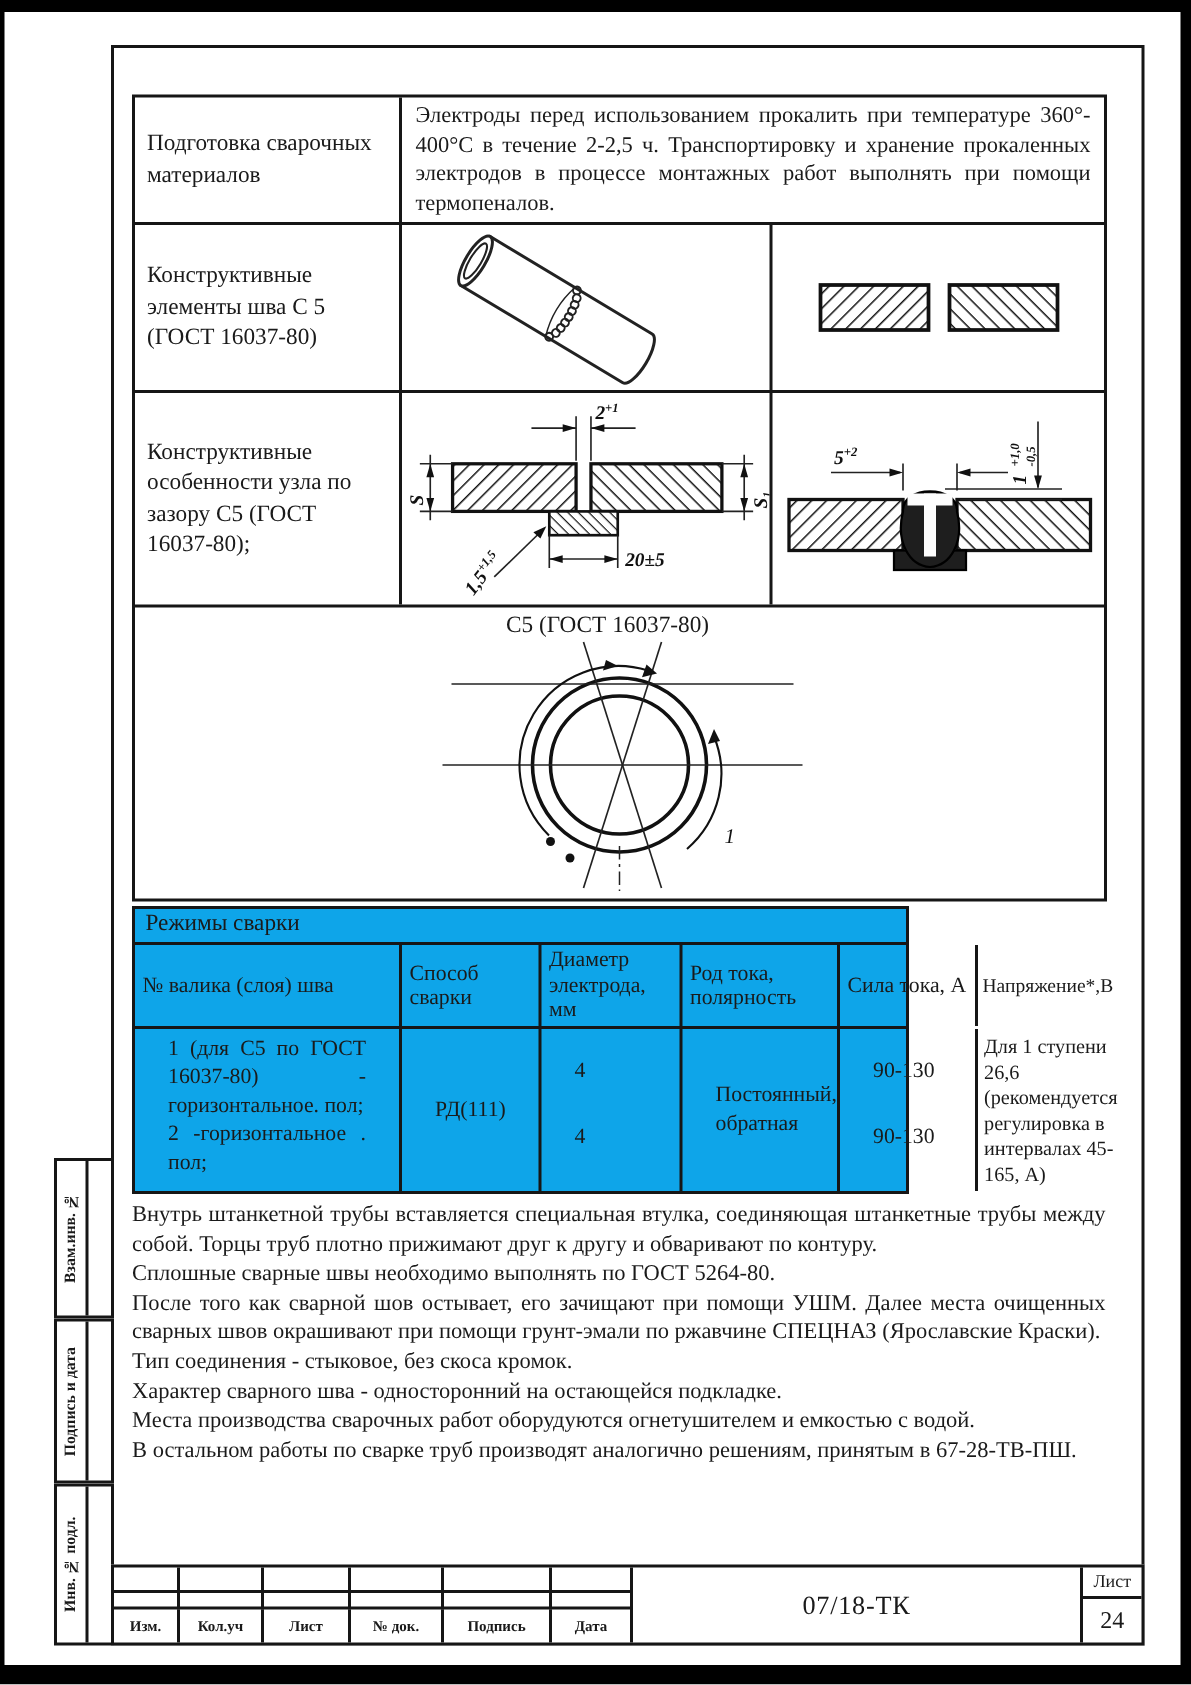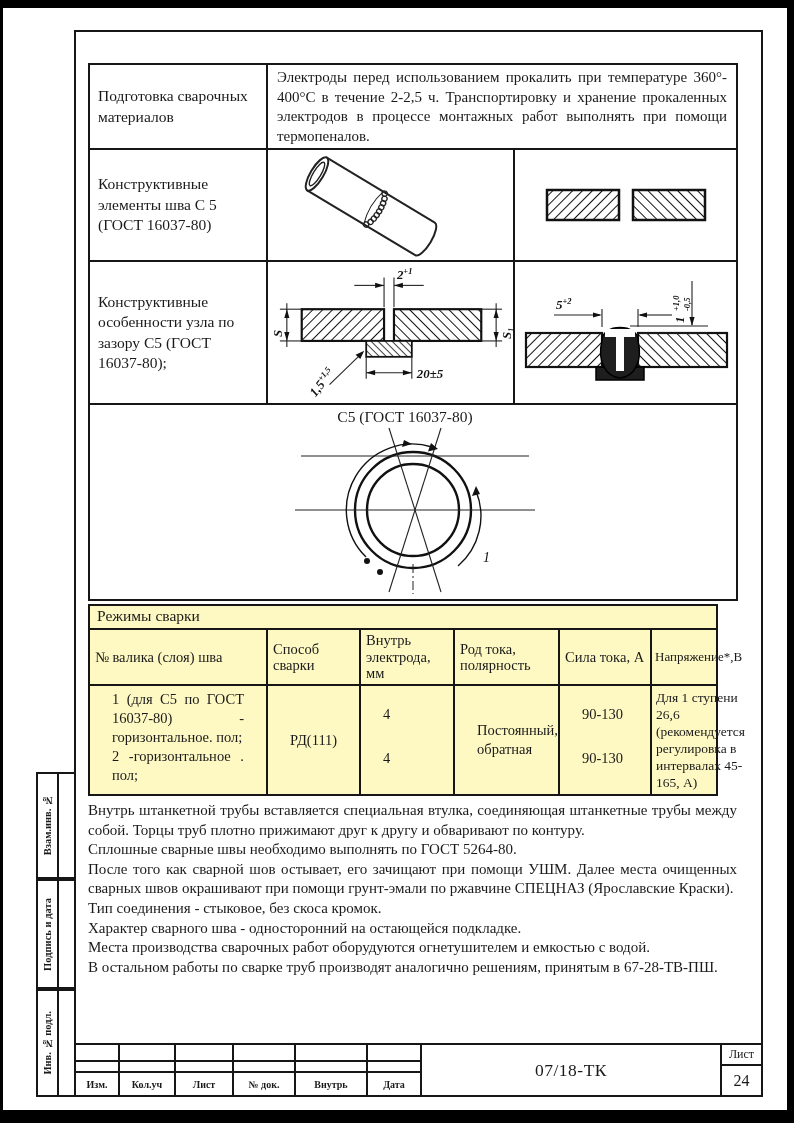--- a/index.html
+++ b/index.html
@@ -21,21 +21,21 @@
   .slabel{width:178px;flex:0 0 178px;border-right:2px solid #161616;box-sizing:border-box;
           display:flex;align-items:center;padding:4px 10px 4px 8px;font-size:15.5px;line-height:1.32;}
   .scontent{flex:1;display:flex;}
   .stext{padding:3px 9px;font-size:15px;line-height:19.5px;text-align:justify;}
   .half{display:flex;align-items:center;justify-content:center;}
   .half.l{width:247px;flex:0 0 247px;border-right:2px solid #161616;box-sizing:border-box;}
   .half.r{flex:1;}
   .col{flex-direction:column;}
 
   
-  .reg{position:absolute;left:88px;top:604px;width:630px;border:2px solid #161616;box-sizing:border-box;background:#fef9c3;}
+  .reg{position:absolute;left:88px;top:604px;width:518px;border:2px solid #161616;box-sizing:border-box;background:#0ea5e9;}
   .reg-title{height:24px;border-bottom:2px solid #161616;font-size:15.5px;padding:1px 0 0 7px;box-sizing:border-box;}
   .reg-head{display:flex;height:54px;border-bottom:2px solid #161616;box-sizing:content-box;}
   .reg-head>div{border-right:2px solid #161616;box-sizing:border-box;display:flex;align-items:center;
                 padding:2px 5px;font-size:14.5px;line-height:16.5px;}
   .reg-head>div:last-child,.reg-row>div:last-child{border-right:none;}
   .reg-row{display:flex;height:108px;}
   .reg-row>div{border-right:2px solid #161616;box-sizing:border-box;font-size:14.5px;line-height:19px;padding:4px 22px;}
   .c1{width:178px;flex:0 0 178px;} .c2{width:93px;flex:0 0 93px;} .c3{width:94px;flex:0 0 94px;}
   .c4{width:105px;flex:0 0 105px;} .c5{width:92px;flex:0 0 92px;} .c6{flex:1;}
   .bead{text-align:justify;}
@@ -272,21 +272,21 @@
 <div class="reg">
   <div class="reg-title">Режимы сварки</div>
   <div class="reg-head">
     <div class="c1">
         <span>№ валика (слоя) шва</span>
       </div>
     <div class="c2">
         <span>Способ сварки</span>
       </div>
     <div class="c3">
-        <span>Внутрь электрода, мм</span>
+        <span>Диаметр электрода, мм</span>
       </div>
     <div class="c4">
         <span>Род тока, полярность</span>
       </div>
     <div class="c5">
         <span>Сила тока, А</span>
       </div>
     <div class="c6 volthead">
         <span>Напряжение*,В</span>
       </div>
@@ -335,21 +335,21 @@
     <div></div>
       <div></div>
       <div></div>
       <div></div>
       <div></div>
       <div></div>
     <div>Изм.</div>
     <div>Кол.уч</div>
     <div>Лист</div>
     <div>№ док.</div>
-    <div>Внутрь</div>
+    <div>Подпись</div>
     <div>Дата</div>
   </div>
   <div class="doc-cell">07/18-ТК</div>
   <div class="sheet-cell">
     <div class="sh">Лист</div>
     <div class="sn">24</div>
   </div>
 </div>
 
 <div class="outer-border"></div>

